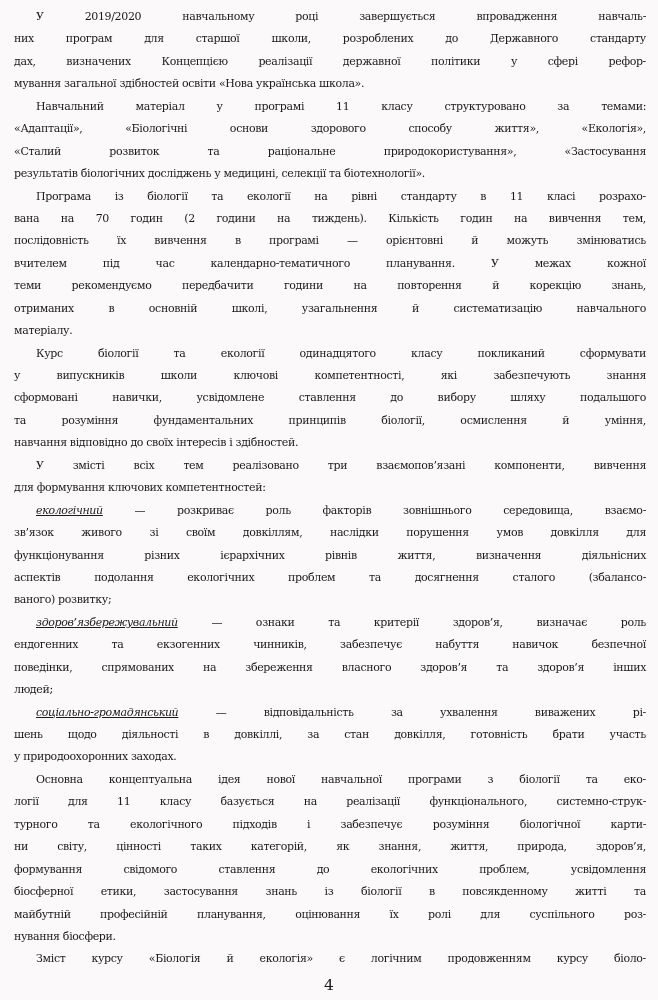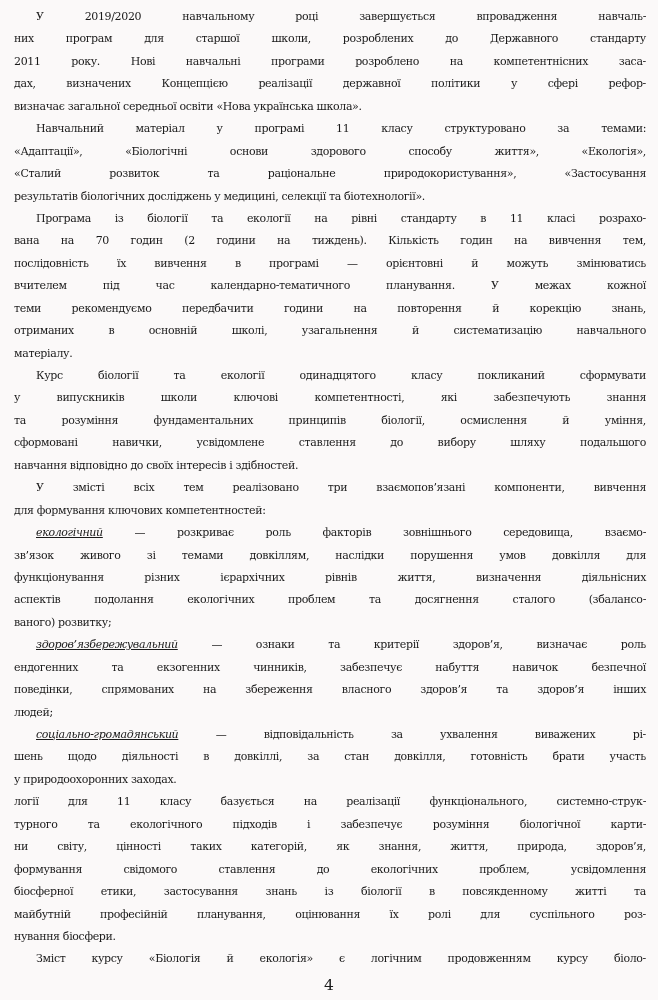--- a/index.html
+++ b/index.html
@@ -26,61 +26,61 @@
     text-align: center; font-size: 15.5px;
   }
 </style>
 </head>
 <body>
 
 <div id="page">
 
   <div class="line indent">У 2019/2020 навчальному році завершується впровадження навчаль-</div>
   <div class="line">них програм для старшої школи, розроблених до Державного стандарту</div>
-  <div class="line">2011 року. Нові навчальні програми розроблено на компетентнісних заса-</div>
   <div class="line">дах, визначених Концепцією реалізації державної політики у сфері рефор-</div>
-  <div class="line last">визначає загальної середньої освіти «Нова українська школа».</div>
+  <div class="line last">мування загальної здібностей освіти «Нова українська школа».</div>
 
   <div class="line indent">Навчальний матеріал у програмі 11 класу структуровано за темами:</div>
   <div class="line">«Адаптації», «Біологічні основи здорового способу життя», «Екологія»,</div>
   <div class="line">«Сталий розвиток та раціональне природокористування», «Застосування</div>
   <div class="line last">результатів біологічних досліджень у медицині, селекції та біотехнології».</div>
 
   <div class="line indent">Програма із біології та екології на рівні стандарту в 11 класі розрахо-</div>
   <div class="line">вана на 70 годин (2 години на тиждень). Кількість годин на вивчення тем,</div>
   <div class="line">послідовність їх вивчення в програмі — орієнтовні й можуть змінюватись</div>
   <div class="line">вчителем під час календарно-тематичного планування. У межах кожної</div>
   <div class="line">теми рекомендуємо передбачити години на повторення й корекцію знань,</div>
   <div class="line">отриманих в основній школі, узагальнення й систематизацію навчального</div>
   <div class="line last">матеріалу.</div>
 
   <div class="line indent">Курс біології та екології одинадцятого класу покликаний сформувати</div>
   <div class="line">у випускників школи ключові компетентності, які забезпечують знання</div>
+  <div class="line">сформовані навички, усвідомлене ставлення до вибору шляху подальшого</div>
   <div class="line">та розуміння фундаментальних принципів біології, осмислення й уміння,</div>
-  <div class="line">сформовані навички, усвідомлене ставлення до вибору шляху подальшого</div>
   <div class="line last">навчання відповідно до своїх інтересів і здібностей.</div>
 
   <div class="line indent">У змісті всіх тем реалізовано три взаємопов’язані компоненти, вивчення</div>
   <div class="line last">для формування ключових компетентностей:</div>
 
   <div class="line indent"><span class="it">екологічний</span><span> — розкриває роль факторів зовнішнього середовища, взаємо-</span></div>
-  <div class="line">зв’язок живого зі темами довкіллям, наслідки порушення умов довкілля для</div>
+  <div class="line">зв’язок живого зі своїм довкіллям, наслідки порушення умов довкілля для</div>
   <div class="line">функціонування різних ієрархічних рівнів життя, визначення діяльнісних</div>
   <div class="line">аспектів подолання екологічних проблем та досягнення сталого (збалансо-</div>
   <div class="line last">ваного) розвитку;</div>
 
   <div class="line indent"><span class="it">здоров’язбережувальний</span><span> — ознаки та критерії здоров’я, визначає роль</span></div>
   <div class="line">ендогенних та екзогенних чинників, забезпечує набуття навичок безпечної</div>
   <div class="line">поведінки, спрямованих на збереження власного здоров’я та здоров’я інших</div>
   <div class="line last">людей;</div>
 
   <div class="line indent"><span class="it">соціально-громадянський</span><span> — відповідальність за ухвалення виважених рі-</span></div>
   <div class="line">шень щодо діяльності в довкіллі, за стан довкілля, готовність брати участь</div>
   <div class="line last">у природоохоронних заходах.</div>
 
+  <div class="line indent">Основна концептуальна ідея нової навчальної програми з біології та еко-</div>
   <div class="line">логії для 11 класу базується на реалізації функціонального, системно-струк-</div>
   <div class="line">турного та екологічного підходів і забезпечує розуміння біологічної карти-</div>
   <div class="line">ни світу, цінності таких категорій, як знання, життя, природа, здоров’я,</div>
   <div class="line">формування свідомого ставлення до екологічних проблем, усвідомлення</div>
   <div class="line">біосферної етики, застосування знань із біології в повсякденному житті та</div>
   <div class="line">майбутній професійній планування, оцінювання їх ролі для суспільного роз-</div>
   <div class="line last">нування біосфери.</div>
 
   <div class="line indent">Зміст курсу «Біологія й екологія» є логічним продовженням курсу біоло-</div>
 

